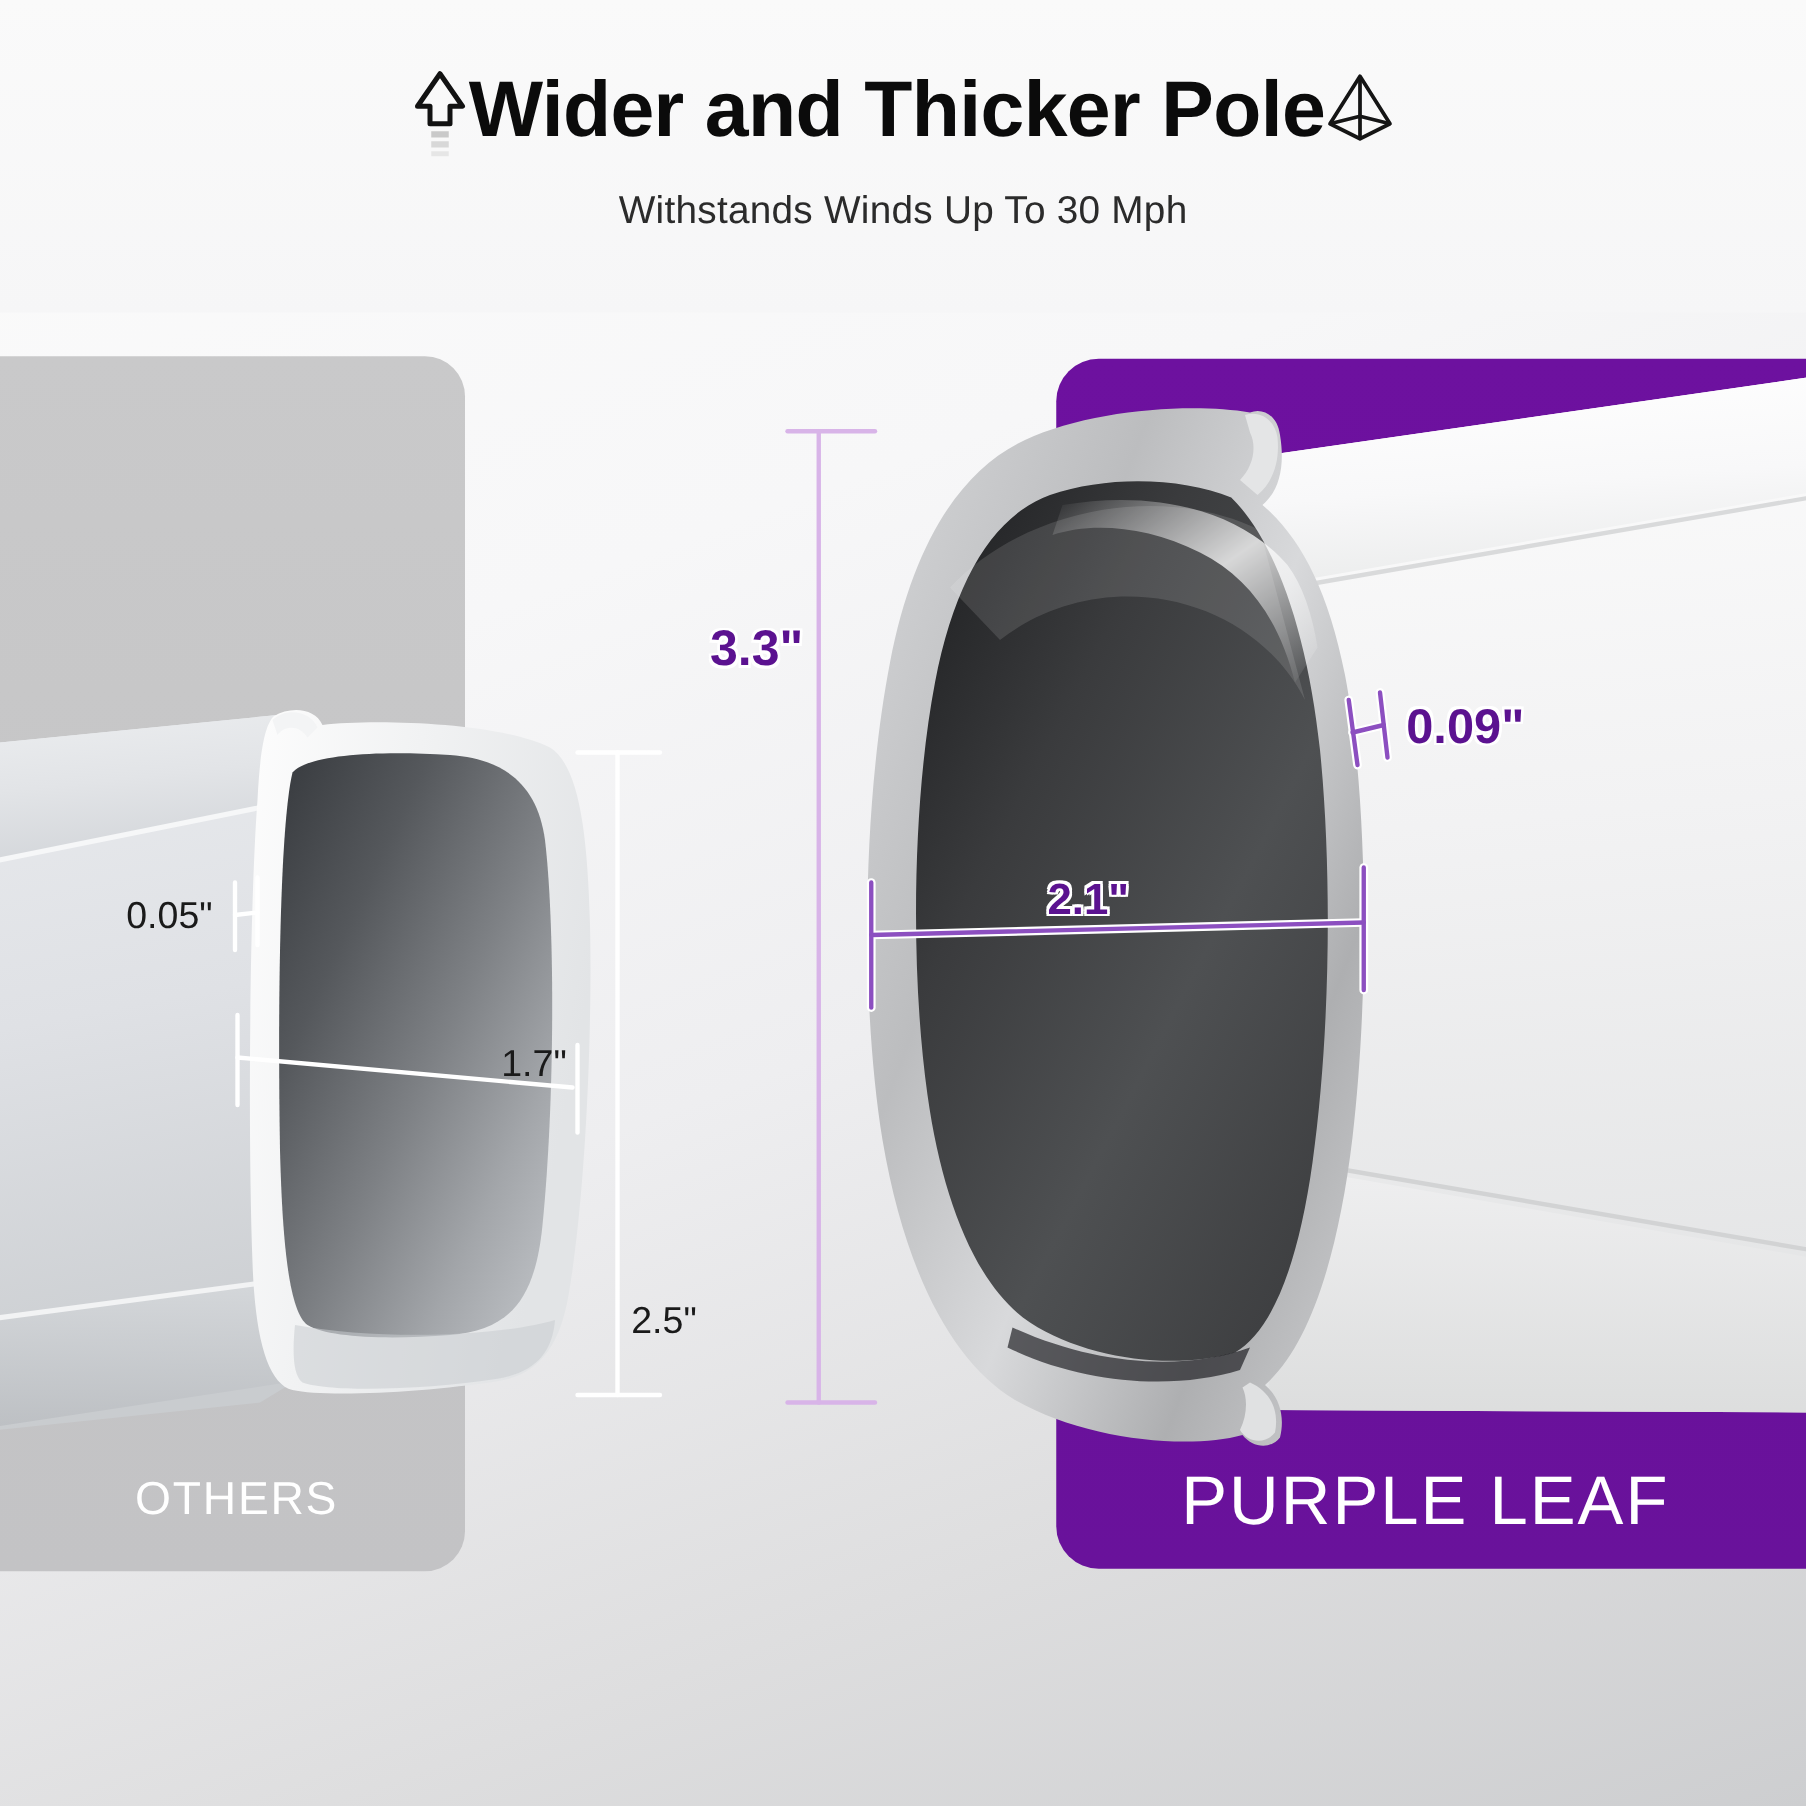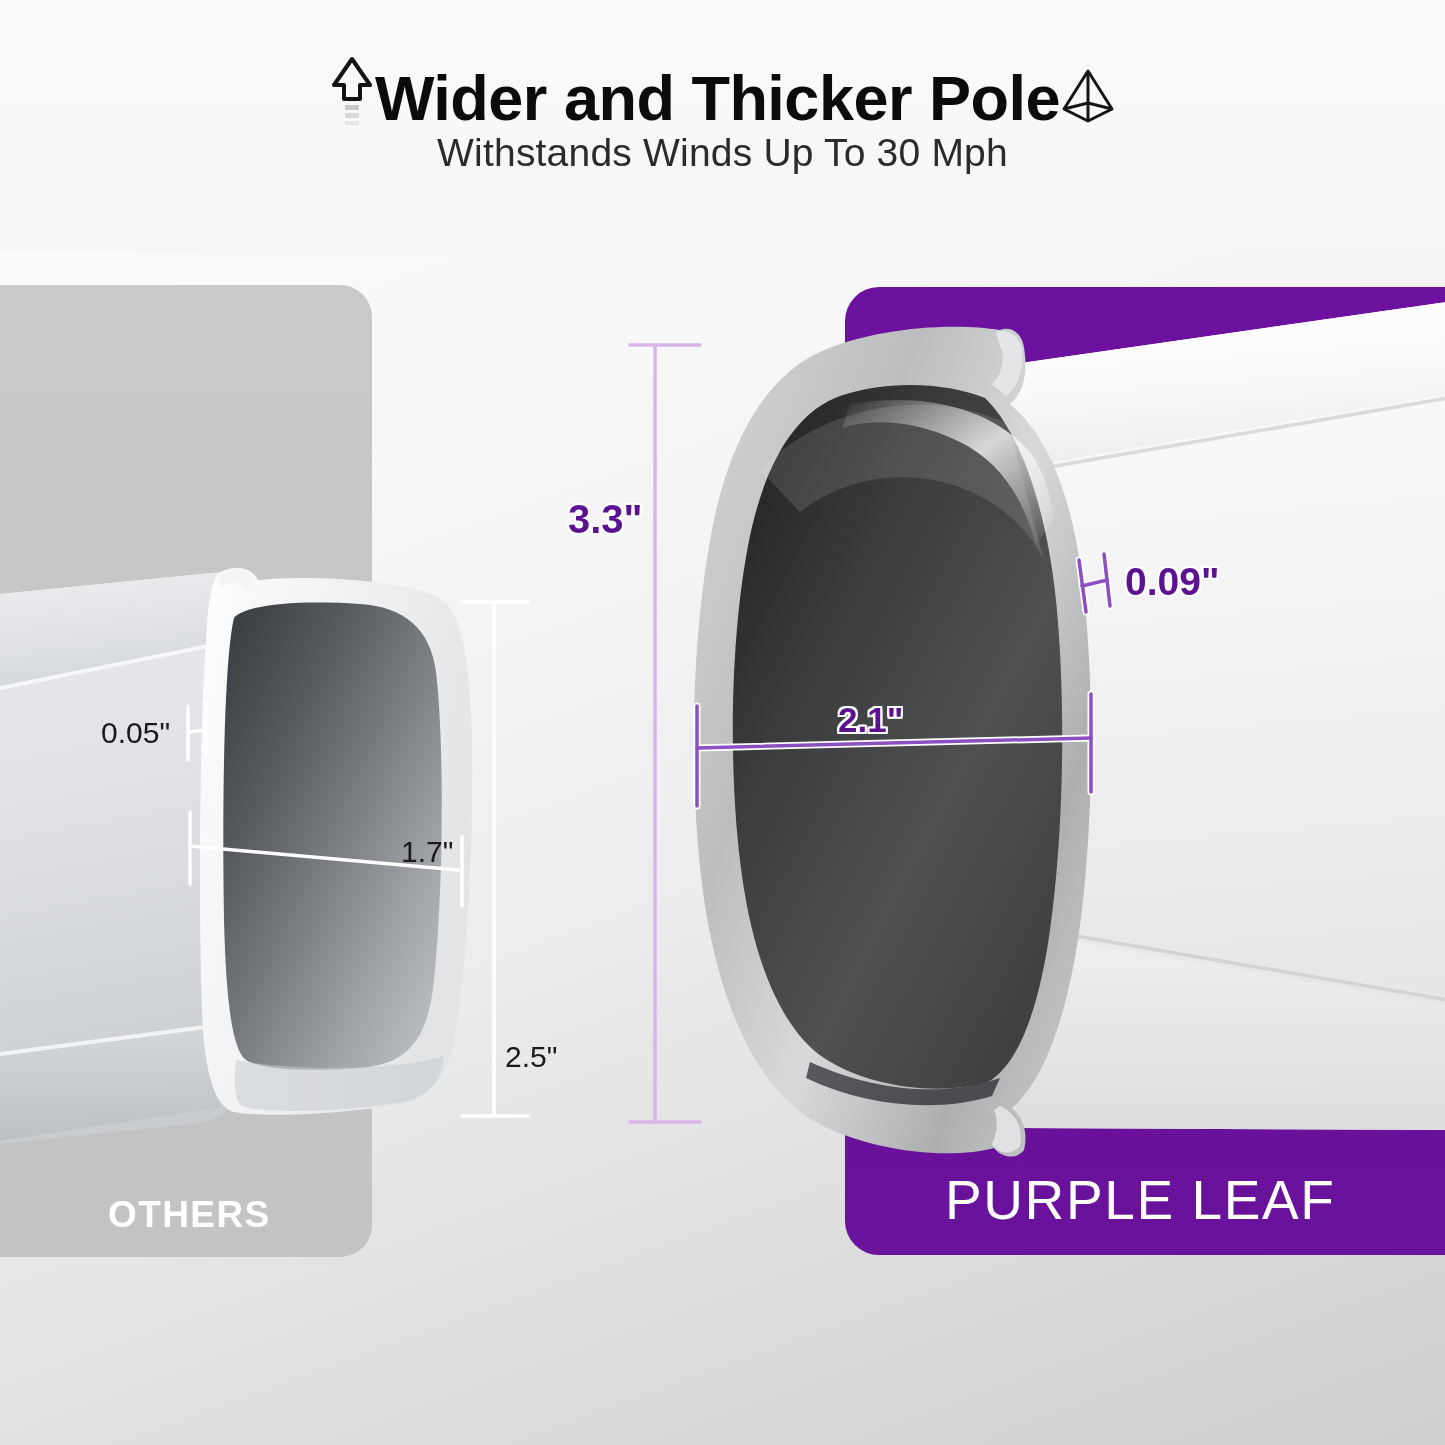--- a/index.html
+++ b/index.html
@@ -18,51 +18,50 @@
     overflow:hidden;
   }
 
   
   #header {
     position:absolute; top:0; left:0; width:1445px; height:250px;
     display:flex; flex-direction:column; align-items:center;
     justify-content:flex-start; padding-top:55px;
     background:linear-gradient(180deg,#fafafa 0%, #f6f6f7 100%);
   }
-  #title-row { display:flex; align-items:flex-end; }
+  #title-row { display:flex; align-items:flex-start; }
   #title-text {
     font-size:63px; font-weight:bold; color:#0b0b0b;
     letter-spacing:-0.5px; line-height:1.05;
   }
   .hdr-icon { display:block; }
 
   #subtitle {
-    margin-top:0;
-    font-size:39px; color:#2b2b2b; letter-spacing:0.2px;
+    margin-top:18px;
+    font-size:31px; color:#2b2b2b; letter-spacing:0.2px;
   }
 
   
   #panel-others {
     position:absolute; left:-40px; top:285px;
     width:412px; height:972px;
     background:linear-gradient(180deg,#c9c9ca 0%, #c5c5c6 55%, #c3c3c5 100%);
     border-radius:0 32px 32px 0;
   }
   #panel-purple {
     position:absolute; left:845px; top:287px;
     width:640px; height:968px;
     background:linear-gradient(180deg,#6d119f 0%, #6a0f9c 60%, #69129b 100%);
     border-radius:34px 0 0 34px;
   }
 
   #label-others {
     position:absolute; left:108px; top:1178px;
-    font-size:37px; font-weight:bold; color:#ffffff;
+    font-size:37px; font-weight:normal; color:#ffffff;
     letter-spacing:1.4px;
-    margin-top:16px;
   }
   #label-purpleleaf {
     position:absolute; left:945px; top:1168px;
     font-size:55px; font-weight:normal; color:#ffffff;
     letter-spacing:1.6px;
   }
 
   
   .art { position:absolute; left:0; top:0; width:1445px; height:1445px; }
 

